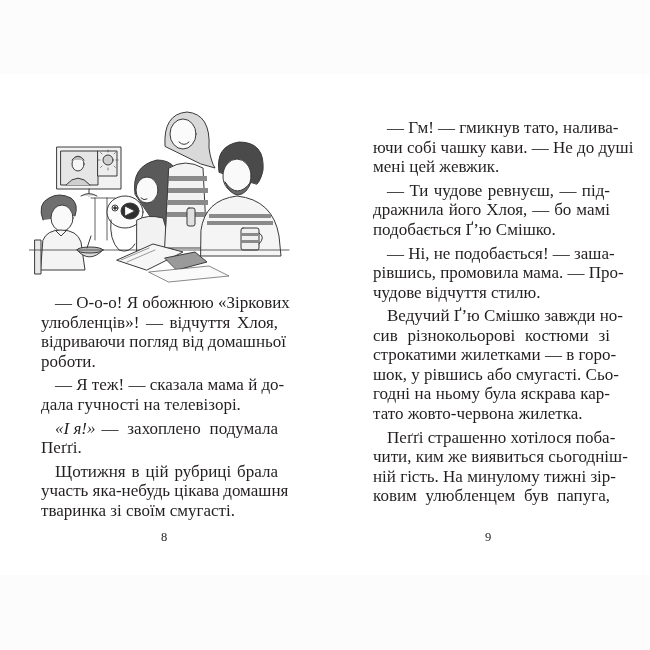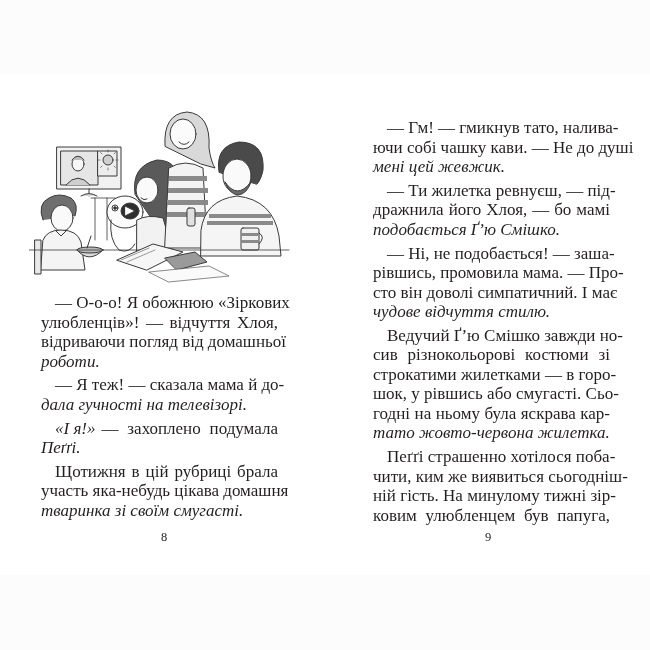--- a/index.html
+++ b/index.html
@@ -23,21 +23,21 @@
   .textblock { position: absolute; left: 0; width: 237px; font-size: 17px; }
   .page.left .textblock { top: 219px; }
   .page.right .textblock { top: 44px; }
 
   .para { margin: 0 0 4.3px 0; }
   .line {
     display: block; height: 19.5px; line-height: 19.5px; white-space: nowrap;
     text-align: justify; text-align-last: justify; overflow: visible;
   }
   .line.first { padding-left: 14px; }
-  .line.last { text-align-last: left; font-style: italic; }
+  .line.last { text-align-last: left; }
   .italic { font-style: italic; }
 
   .page-number {
     position: absolute; top: 456px; font-size: 12.5px; color: #231f20;
   }
   .page.left .page-number { left: 120px; }
   .page.right .page-number { left: 112px; }
 </style>
 </head>
 <body>
@@ -166,28 +166,27 @@
   </div>
 
   <div class="page right">
     <div class="textblock">
       <div class="para">
         <span class="line first">— Гм! — гмикнув тато, налива-</span>
         <span class="line">ючи собі чашку кави. — Не до душі</span>
         <span class="line last">мені цей жевжик.</span>
       </div>
       <div class="para">
-        <span class="line first">— Ти жилетка ревнуєш, — під-</span>
+        <span class="line first">— Ти чудове ревнуєш, — під-</span>
         <span class="line">дражнила його Хлоя, — бо мамі</span>
         <span class="line last">подобається Ґ’ю Смішко.</span>
       </div>
       <div class="para">
         <span class="line first">— Ні, не подобається! — заша-</span>
         <span class="line">рівшись, промовила мама. — Про-</span>
-        <span class="line">сто він доволі симпатичний. І має</span>
         <span class="line last">чудове відчуття стилю.</span>
       </div>
       <div class="para">
         <span class="line first">Ведучий Ґ’ю Смішко завжди но-</span>
         <span class="line">сив різнокольорові костюми зі</span>
         <span class="line">строкатими жилетками — в горо-</span>
         <span class="line">шок, у рівшись або смугасті. Сьо-</span>
         <span class="line">годні на ньому була яскрава кар-</span>
         <span class="line last">тато жовто-червона жилетка.</span>
       </div>

